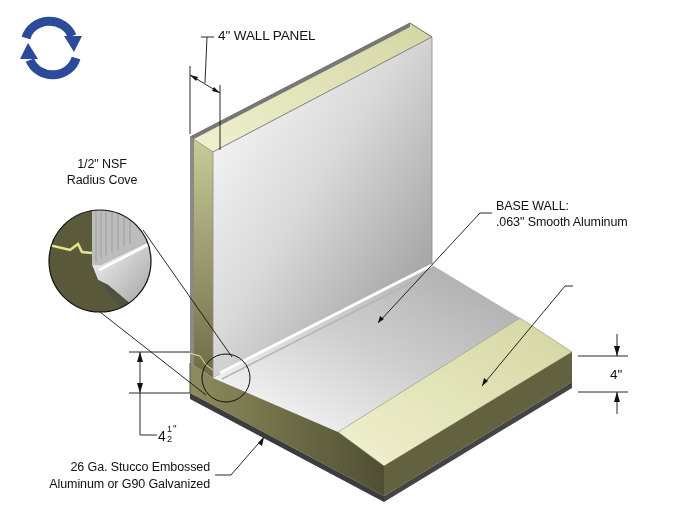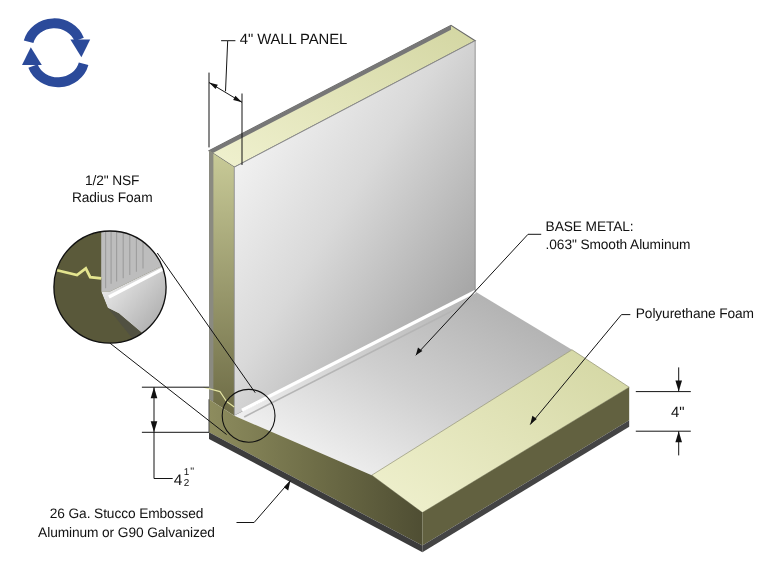--- a/index.html
+++ b/index.html
@@ -2,21 +2,21 @@
 <html><head>
 <meta charset="utf-8">
 <style>
   html, body { margin: 0; padding: 0; background: #ffffff; }
   body { width: 689px; height: 522px; position: relative; overflow: hidden;
          font-family: "Liberation Sans", sans-serif; }
   #stage { position: absolute; left: 0; top: 0; width: 689px; height: 522px; }
   .lbl { position: absolute; font-family: "Liberation Sans", sans-serif; color: #111;
          font-size: 12.5px; line-height: 16px; white-space: nowrap; letter-spacing: -0.1px; }
   .lbl.center { text-align: center; }
-  .lbl.right { text-align: center; }
+  .lbl.right { text-align: right; }
   .big { font-size: 13.5px; }
   .frac { position: absolute; font-family: "Liberation Sans", sans-serif; color: #111; }
   #refresh-btn { position: absolute; left: 14px; top: 14px; width: 74px; height: 66px; cursor: pointer; }
 </style>
 </head>
 <body>
 
 <div id="stage">
   <svg width="689" height="522" viewBox="0 0 689 522" xmlns="http://www.w3.org/2000/svg">
     <defs>
@@ -145,24 +145,23 @@
       <path d="M12 24 A24 22 0 0 1 58 22" stroke="#2b4a9a" stroke-width="9" fill="none"></path>
       <polygon points="50,22 68,22 60,38" fill="#2b4a9a"></polygon>
       <path d="M62 44 A24 22 0 0 1 16 46" stroke="#2b4a9a" stroke-width="9" fill="none"></path>
       <polygon points="6,45 24,45 14,29" fill="#2b4a9a"></polygon>
     </svg>
   </div>
 
   
   <div class="lbl big" style="left:218px;top:28px;">4" WALL PANEL</div>
   <div class="lbl center" style="left:58px;top:156px;width:88px;">1/2" NSF</div>
-  <div class="lbl center" style="left:58px;top:172px;width:88px;">Radius Foam</div>
-  <div class="lbl" style="left:496px;top:198px;">BASE METAL:</div>
+  <div class="lbl center" style="left:58px;top:172px;width:88px;">Radius Cove</div>
+  <div class="lbl" style="left:496px;top:198px;">BASE WALL:</div>
   <div class="lbl" style="left:496px;top:214px;">.063" Smooth Aluminum</div>
-  <div class="lbl" style="left:578px;top:277px;">Polyurethane Foam</div>
   <div class="lbl big" style="left:610px;top:367px;">4"</div>
 
   <div style="position:absolute;left:158px;top:424px;width:40px;height:24px;">
     <span class="frac" style="left:0;top:4px;font-size:14px;">4</span>
     <span class="frac" style="left:9px;top:0;font-size:9px;">1</span>
     <span class="frac" style="left:9px;top:10px;font-size:9px;">2</span>
     <span class="frac" style="left:15px;top:0;font-size:10px;">"</span>
   </div>
 
   <div class="lbl right" style="left:20px;top:459px;width:190px;">26 Ga. Stucco Embossed</div>

